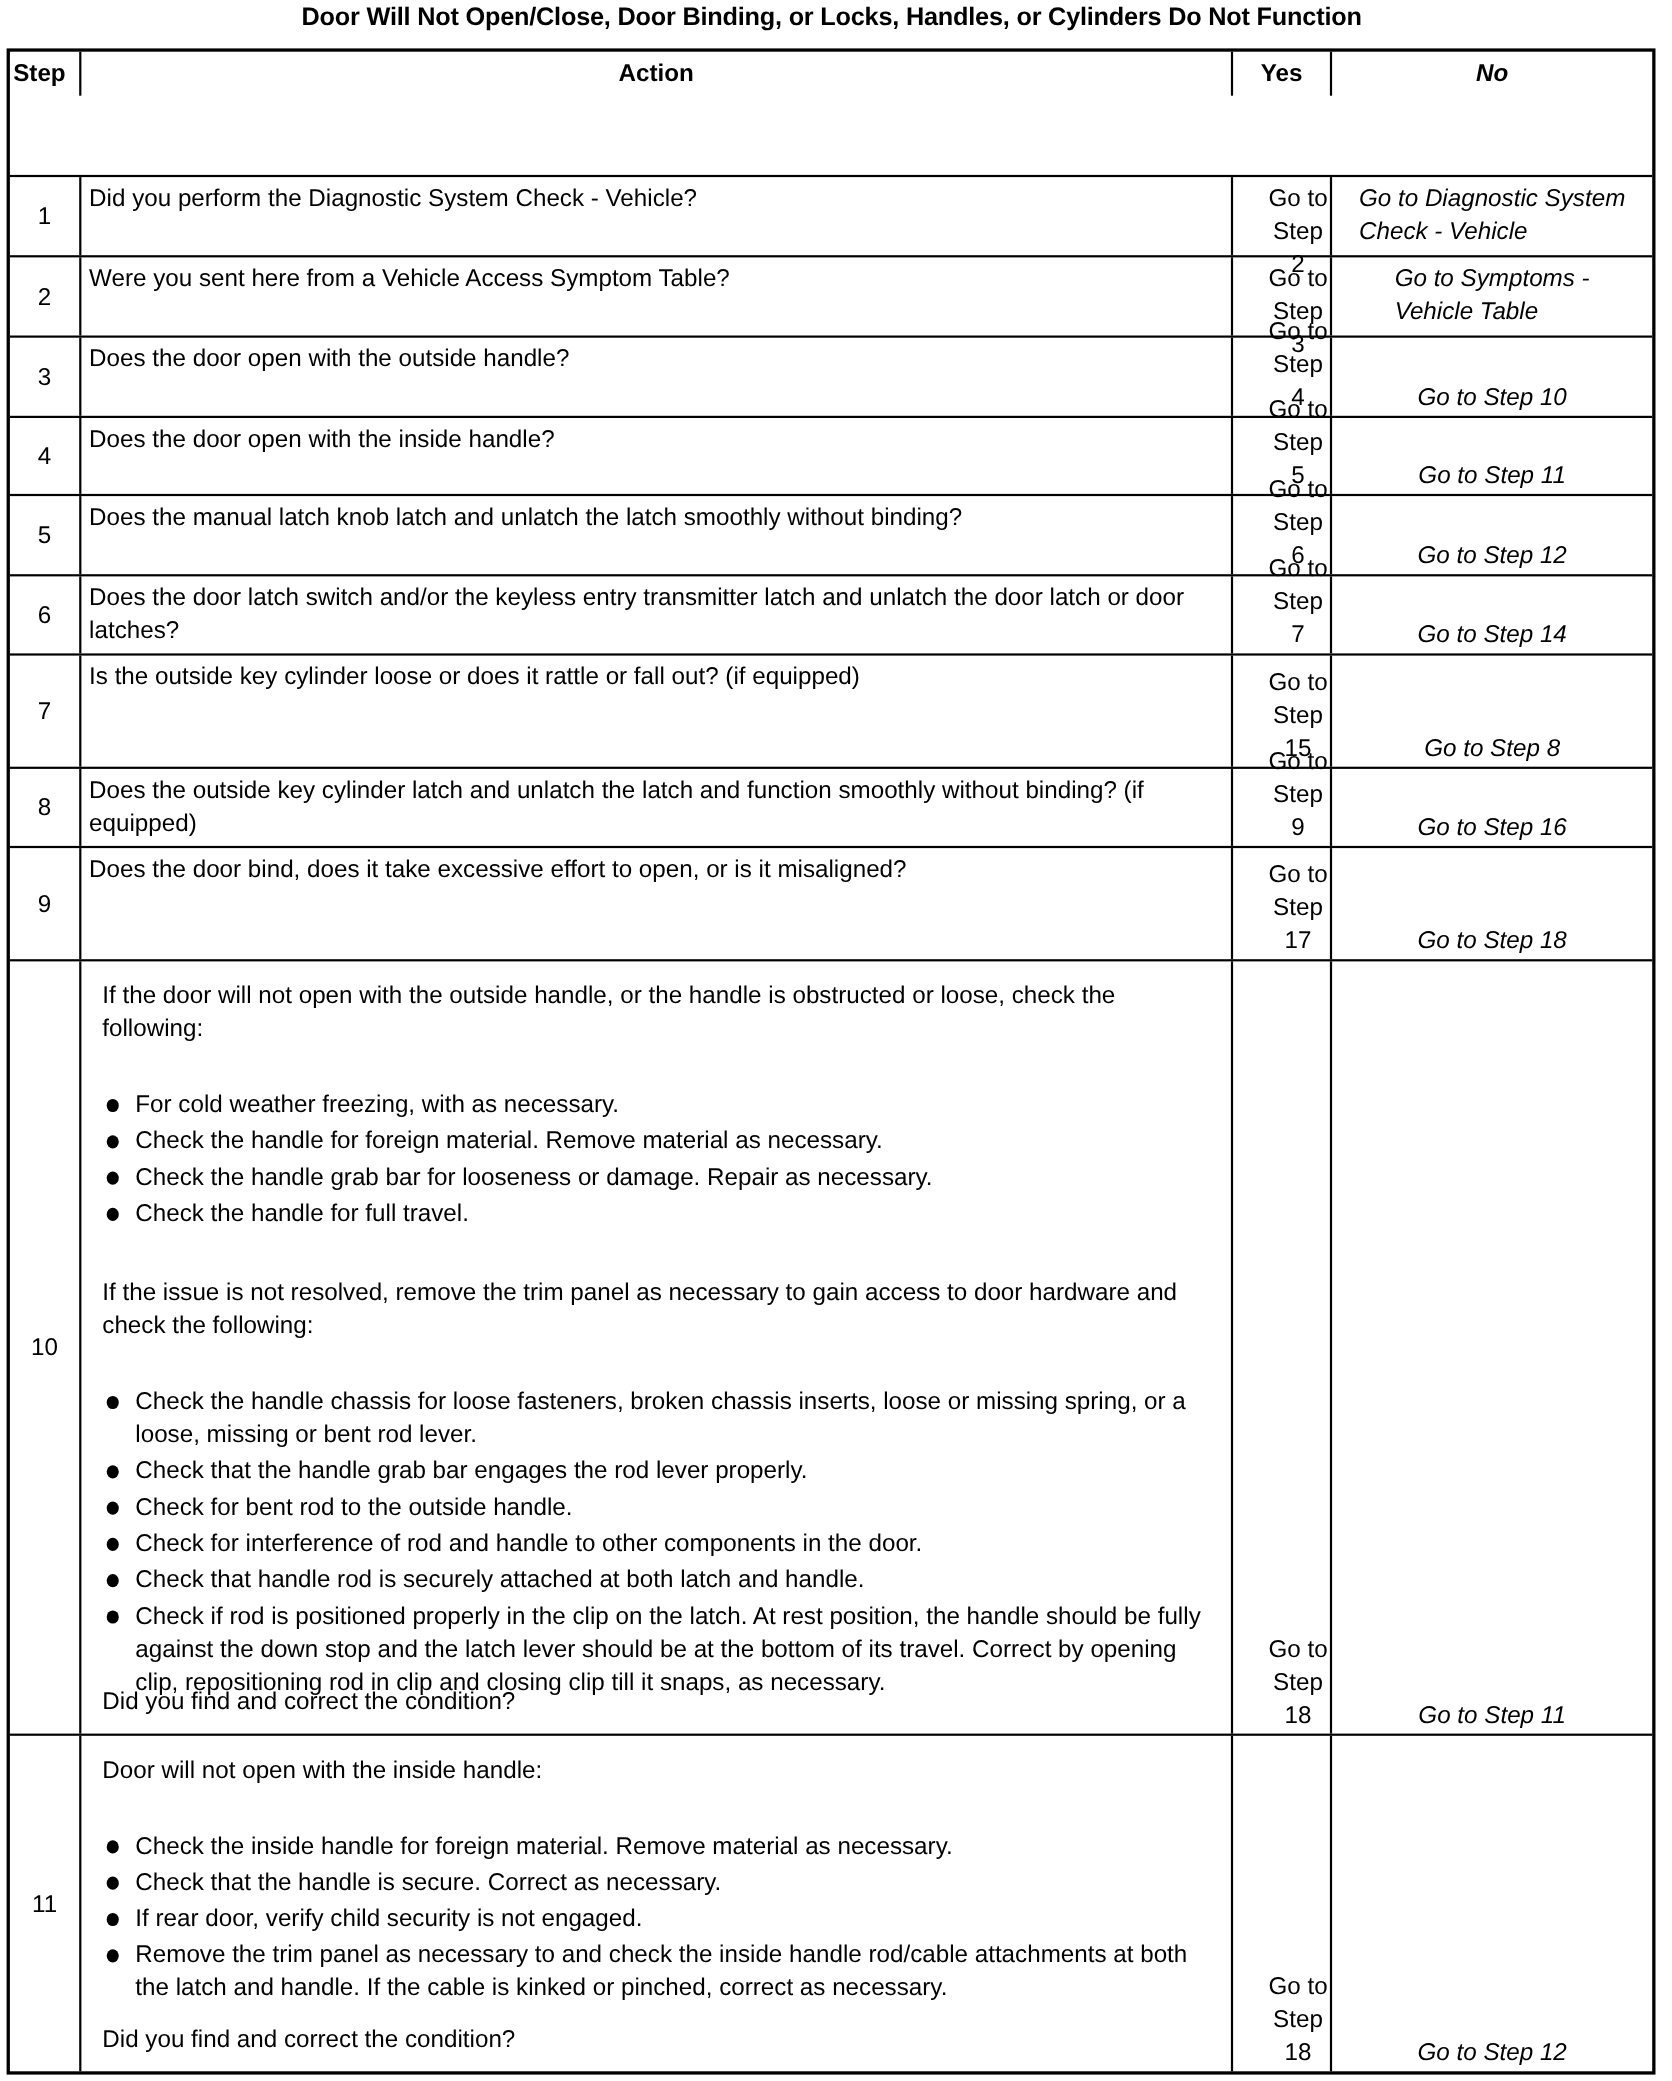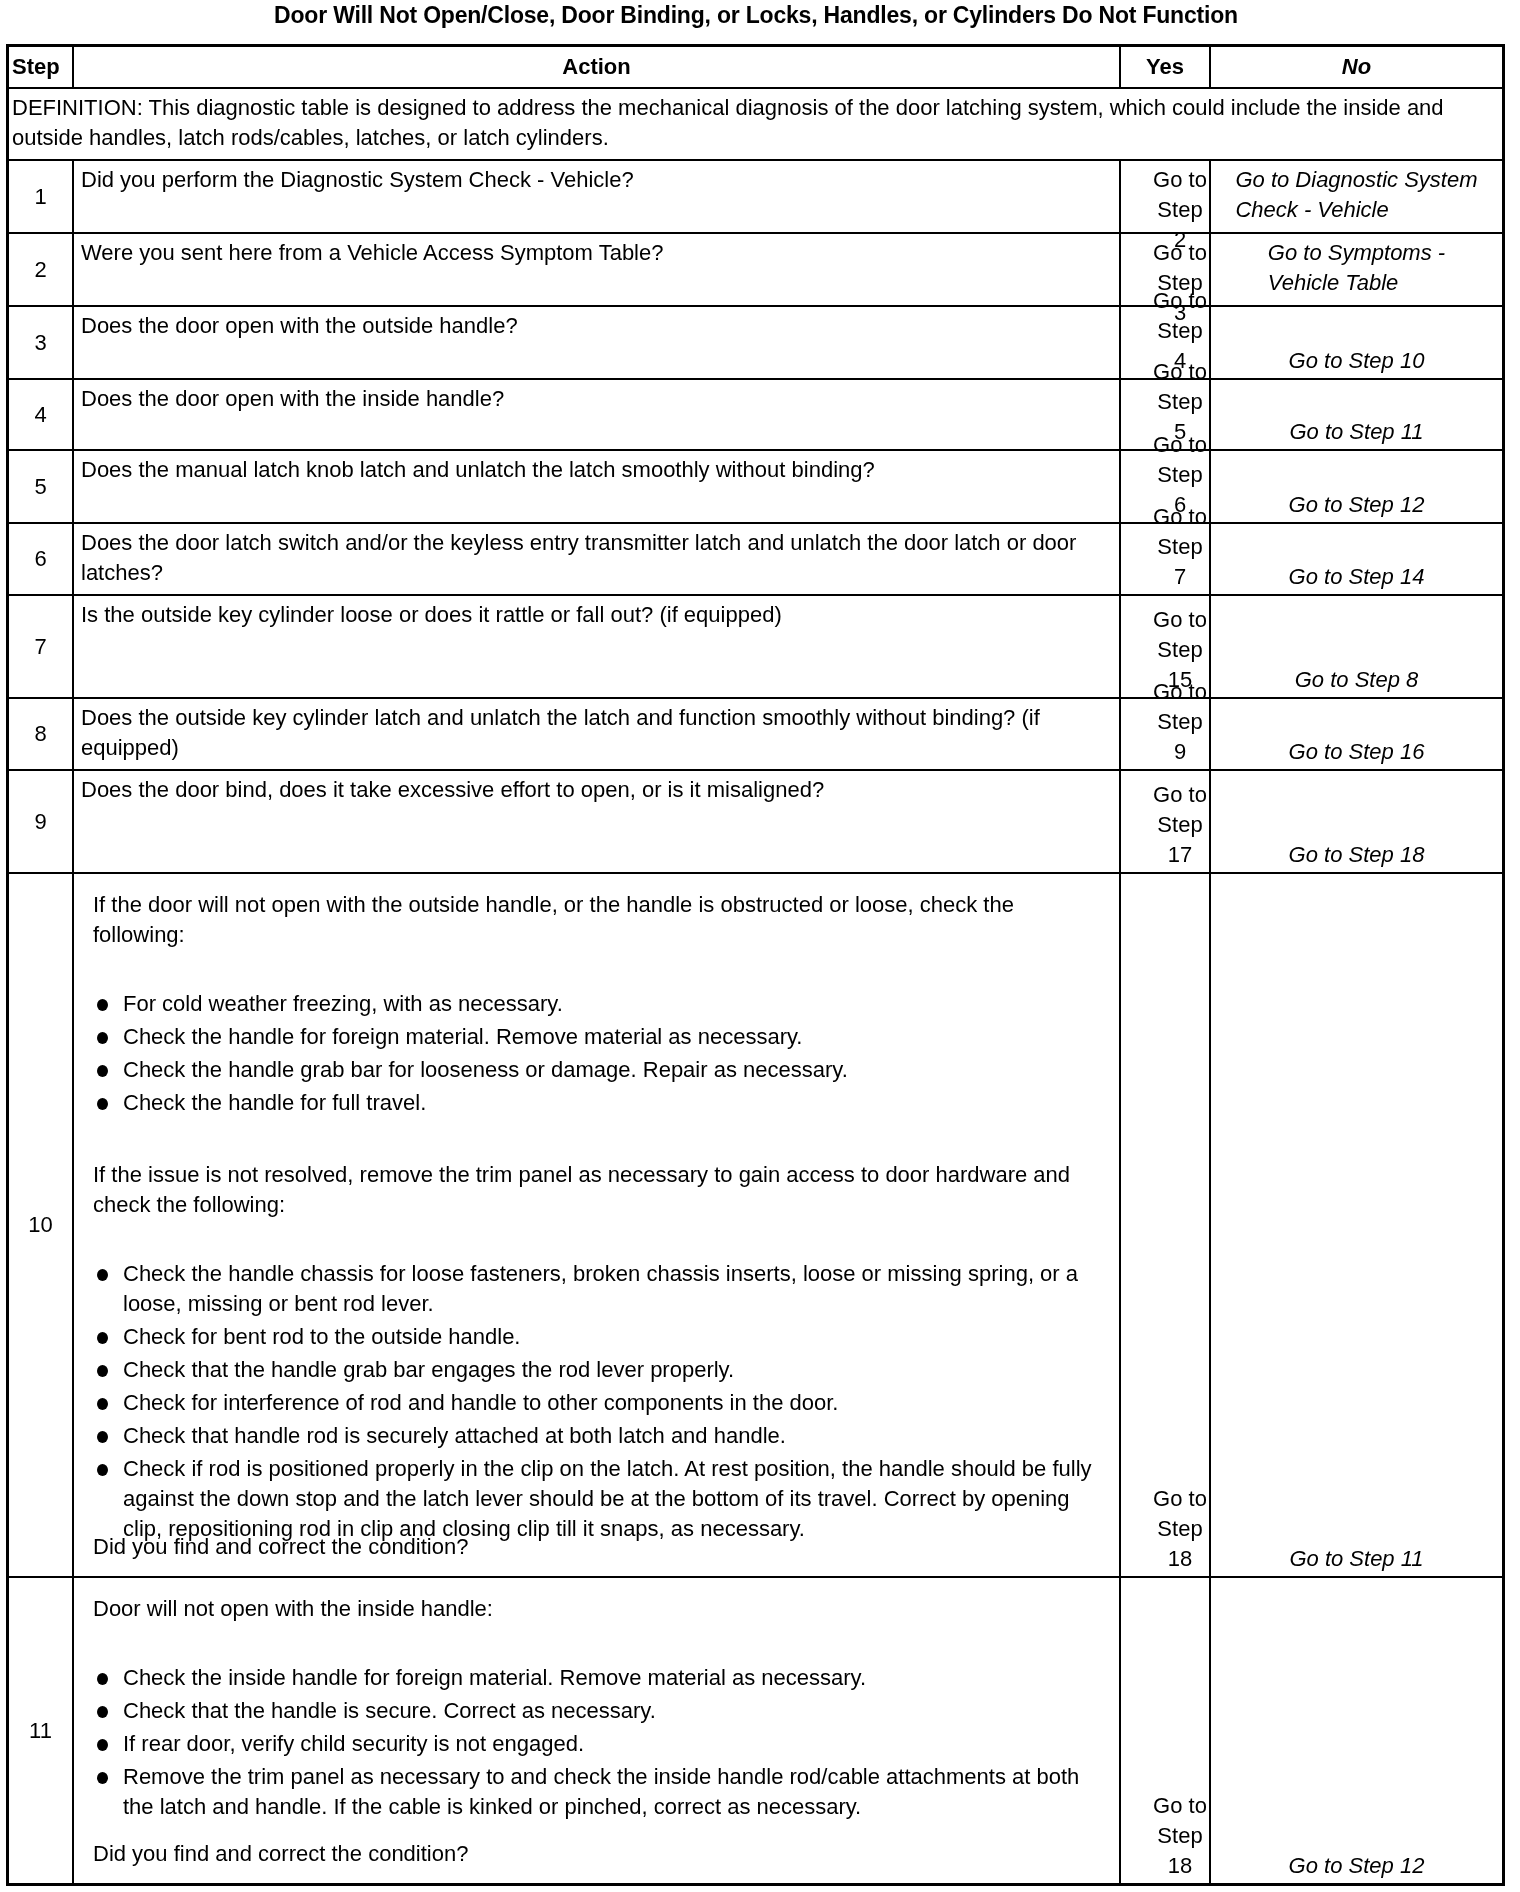--- a/index.html
+++ b/index.html
@@ -47,23 +47,20 @@
 
 <div class="tbl">
 
   <div class="row first hdr" style="top:0;height:40px;">
     <div class="cell c-step">Step</div>
     <div class="cell c-action">Action</div>
     <div class="cell c-yes">Yes</div>
     <div class="cell c-no">No</div>
   </div>
 
-  <div class="row" style="top:40px;height:72px;">
-    <div class="def">DEFINITION: This diagnostic table is designed to address the mechanical diagnosis of the door latching system, which could include the inside and outside handles, latch rods/cables, latches, or latch cylinders.</div>
-  </div>
 
   <div class="row" style="top:112px;height:73px;">
     <div class="cell c-step">1</div>
     <div class="cell c-action">Did you perform the Diagnostic System Check - Vehicle?</div>
     <div class="cell c-yes top">
         <span class="yes-text">Go to
 Step 2</span>
       </div>
     <div class="cell c-no top">
         <span class="no-text">Go to Diagnostic System
@@ -179,22 +176,22 @@
         <li><span class="dot"></span><span>For cold weather freezing, with as necessary.</span></li>
         <li><span class="dot"></span><span>Check the handle for foreign material. Remove material as necessary.</span></li>
         <li><span class="dot"></span><span>Check the handle grab bar for looseness or damage. Repair as necessary.</span></li>
         <li><span class="dot"></span><span>Check the handle for full travel.</span></li>
       </ul>
       <div class="gap"></div>
       <p class="para">If the issue is not resolved, remove the trim panel as necessary to gain access to door hardware and check the following:</p>
       <div class="gap"></div>
       <ul class="bullets">
         <li><span class="dot"></span><span>Check the handle chassis for loose fasteners, broken chassis inserts, loose or missing spring, or a loose, missing or bent rod lever.</span></li>
+        <li><span class="dot"></span><span>Check that the handle grab bar engages the rod lever properly.</span></li>
         <li><span class="dot"></span><span>Check for bent rod to the outside handle.</span></li>
-        <li><span class="dot"></span><span>Check that the handle grab bar engages the rod lever properly.</span></li>
         <li><span class="dot"></span><span>Check for interference of rod and handle to other components in the door.</span></li>
         <li><span class="dot"></span><span>Check that handle rod is securely attached at both latch and handle.</span></li>
         <li><span class="dot"></span><span>Check if rod is positioned properly in the clip on the latch. At rest position, the handle should be fully against the down stop and the latch lever should be at the bottom of its travel. Correct by opening clip, repositioning rod in clip and closing clip till it snaps, as necessary.</span></li>
       </ul>
       <p class="para bottom-q">Did you find and correct the condition?</p>
     </div>
     <div class="cell c-yes">
         <span class="yes-text">Go to
 Step
 18</span>

